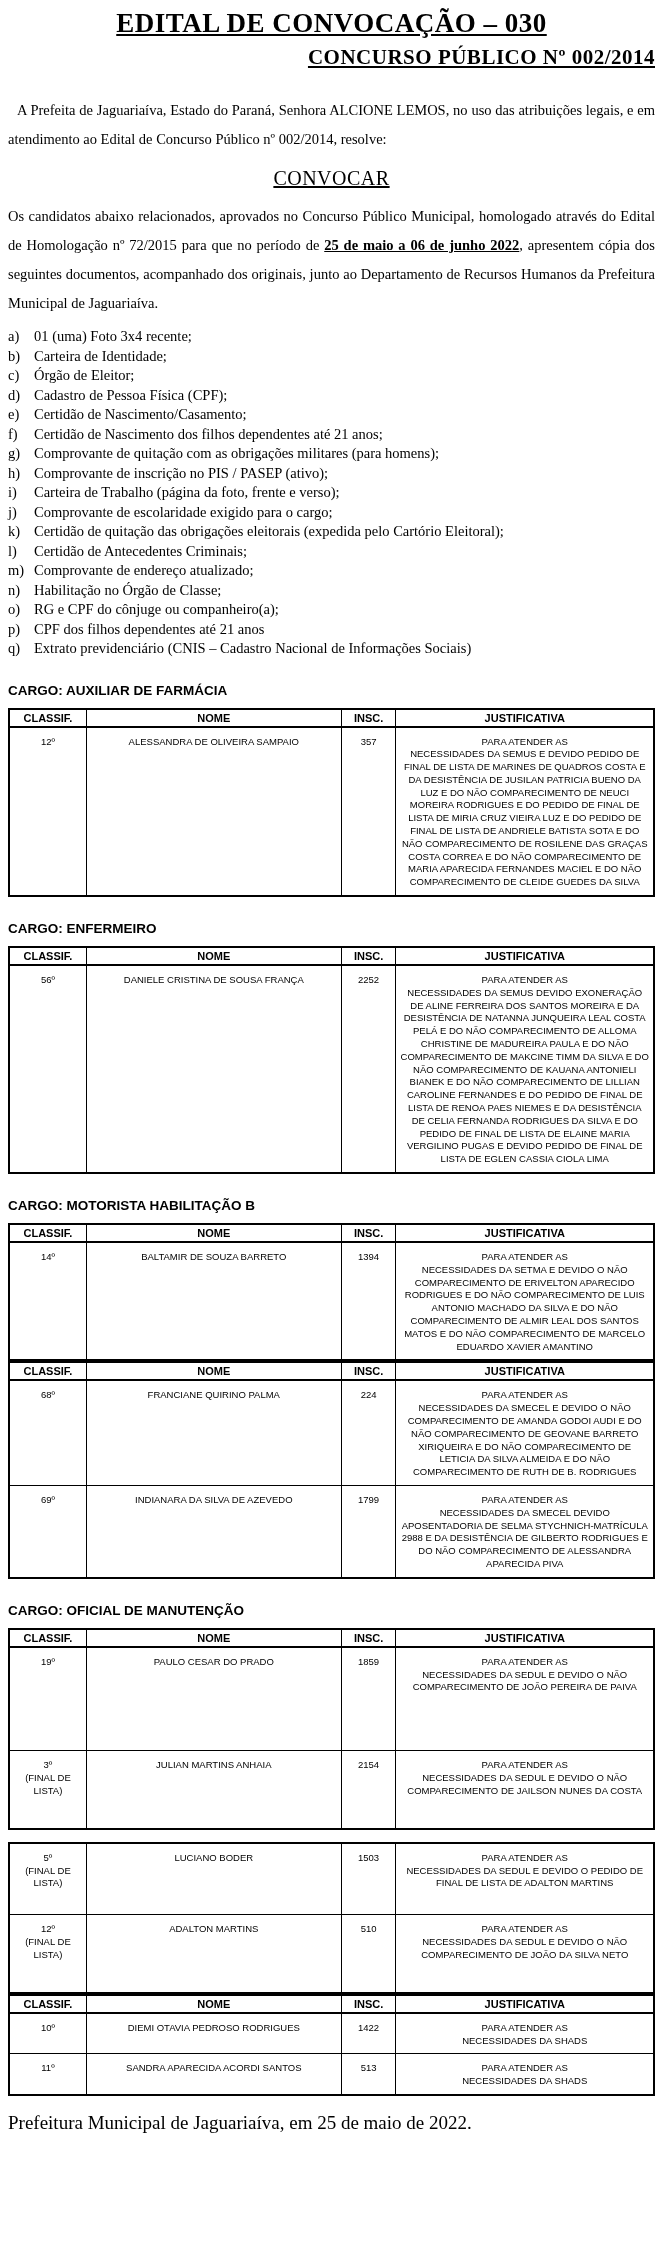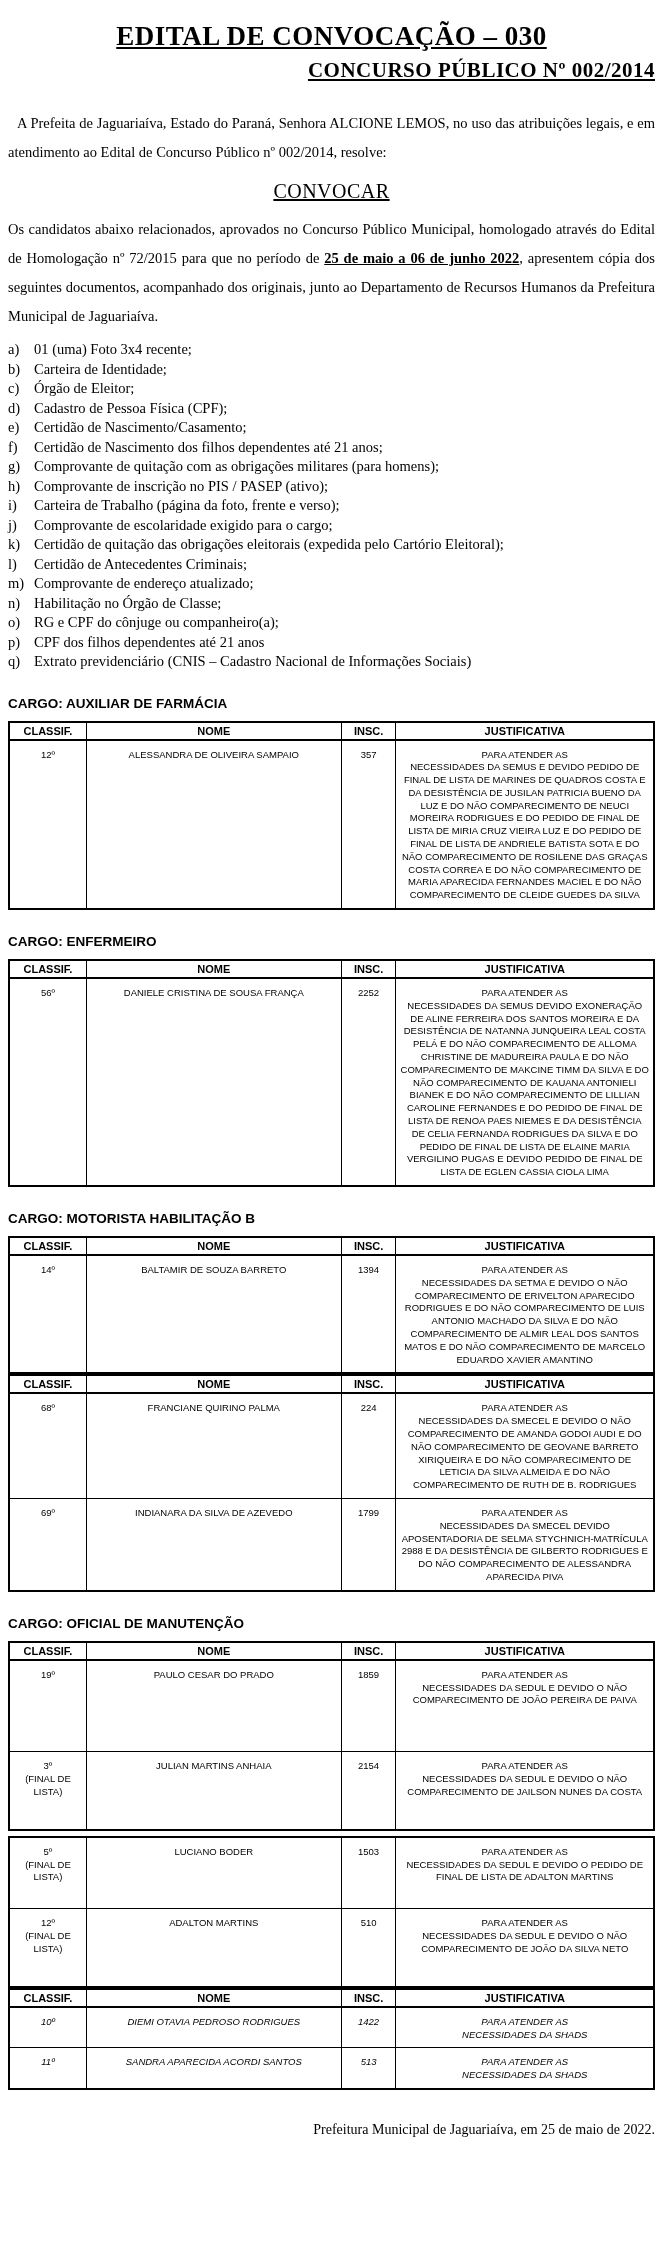--- a/index.html
+++ b/index.html
@@ -4,21 +4,21 @@
 <style>
   html, body { margin: 0; padding: 0; background: #ffffff; }
   body {
     width: 663px;
     color: #000;
     font-family: "Liberation Serif", serif;
     -webkit-font-smoothing: antialiased;
   }
   .page {
     width: 647px;
-    padding: 19px 8px 20px 8px;
+    padding: 6px 8px 20px 8px;
   }
   .title1 {
     text-align: center;
     font-size: 27px;
     font-weight: bold;
     margin: 2px 0 6px 0;
     letter-spacing: 0.5px;
   }
   .title2 {
     text-align: right;
@@ -80,30 +80,30 @@
     text-align: center;
   }
   table.conv td {
     border: 1px solid #000;
     padding: 8px 4px 6px 4px;
     text-align: center;
     vertical-align: top;
     line-height: 12.8px;
     white-space: pre-line;
   }
-  table.conv.seg2 { margin-top: 5px; }
+  table.conv.seg2 { margin-top: 12px; }
   tr.h110 { height: 110px; }
-  tr.h90  { height: 92px; }
+  tr.h90  { height: 104px; }
   tr.h78  { height: 78px; }
   tr.h72  { height: 72px; }
-  tr.h42  { height: 24px; font-style: italic; }
+  tr.h42  { height: 24px; }
   .footer-date {
-    text-align: right;
-    font-size: 14px;
-    margin: 32px 0 0 0;
+    text-align: left;
+    font-size: 19px;
+    margin: 16px 0 0 0;
   }
 </style>
 </head>
 <body>
 
 <div class="page">
 
   <h1 class="title1"><span>EDITAL DE CONVOCAÇÃO – 030</span></h1>
   <h2 class="title2"><span>CONCURSO PÚBLICO Nº 002/2014</span></h2>
 

